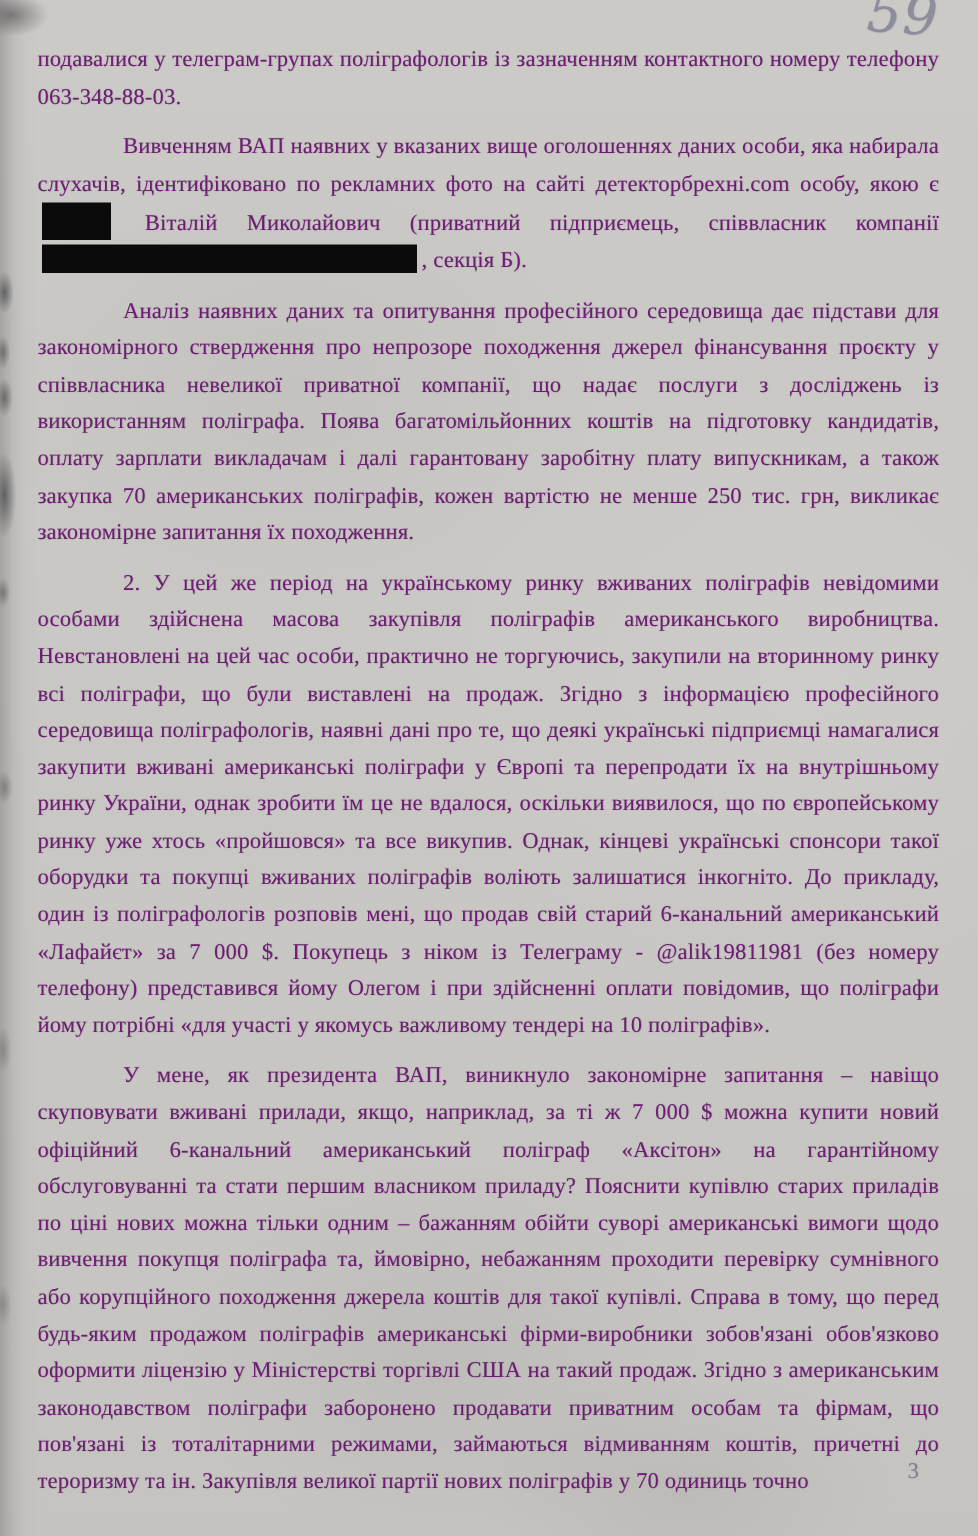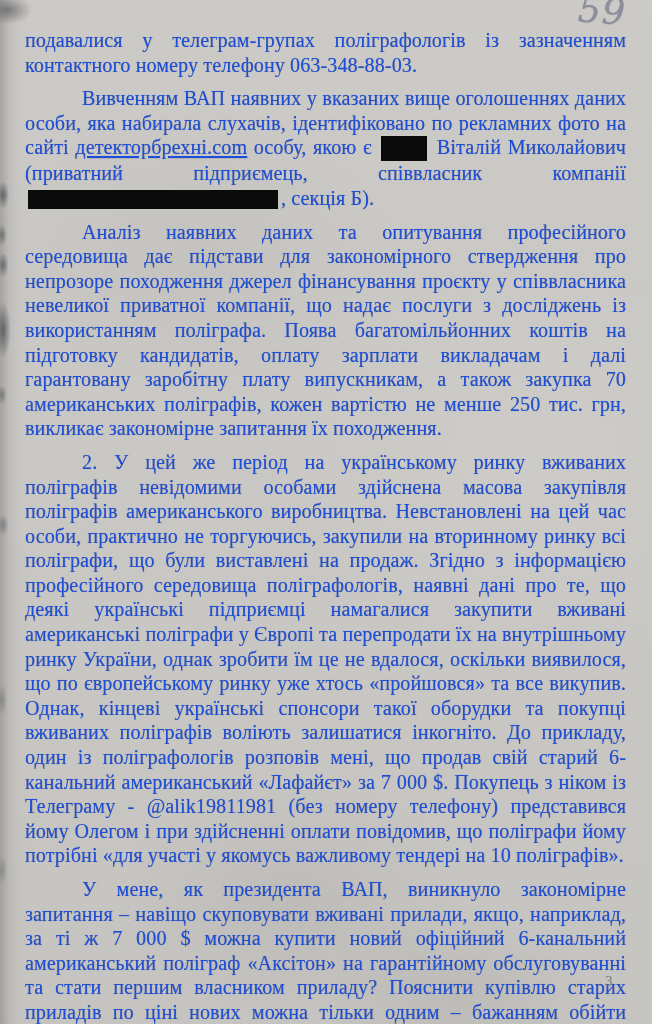--- a/index.html
+++ b/index.html
@@ -38,31 +38,30 @@
   .page {
     position: absolute;
     inset: 0;
     padding: 28px 26px 0 25px;
     box-sizing: border-box;
   }
   .para {
     margin: 0 0 9px 0;
     text-align: justify;
     text-indent: 57px;
-    font-size: 20px;
+    font-size: 15px;
     line-height: 24.6px;
     letter-spacing: 0.15px;
-    color: #1d4ed8;
+    color: #701a75;
     text-shadow: 0.3px 0.3px 0.7px rgba(88,88,98,0.55);
   }
   .para.no-indent {
     text-indent: 0;
   }
   .link {
-    text-decoration: underline;
     text-underline-offset: 2px;
   }
   .redact {
     display: inline-block;
     background: #0b0b0b;
     margin: 0 3px;
   }
   .redact.r1 {
     width: 46px;
     height: 25px;

